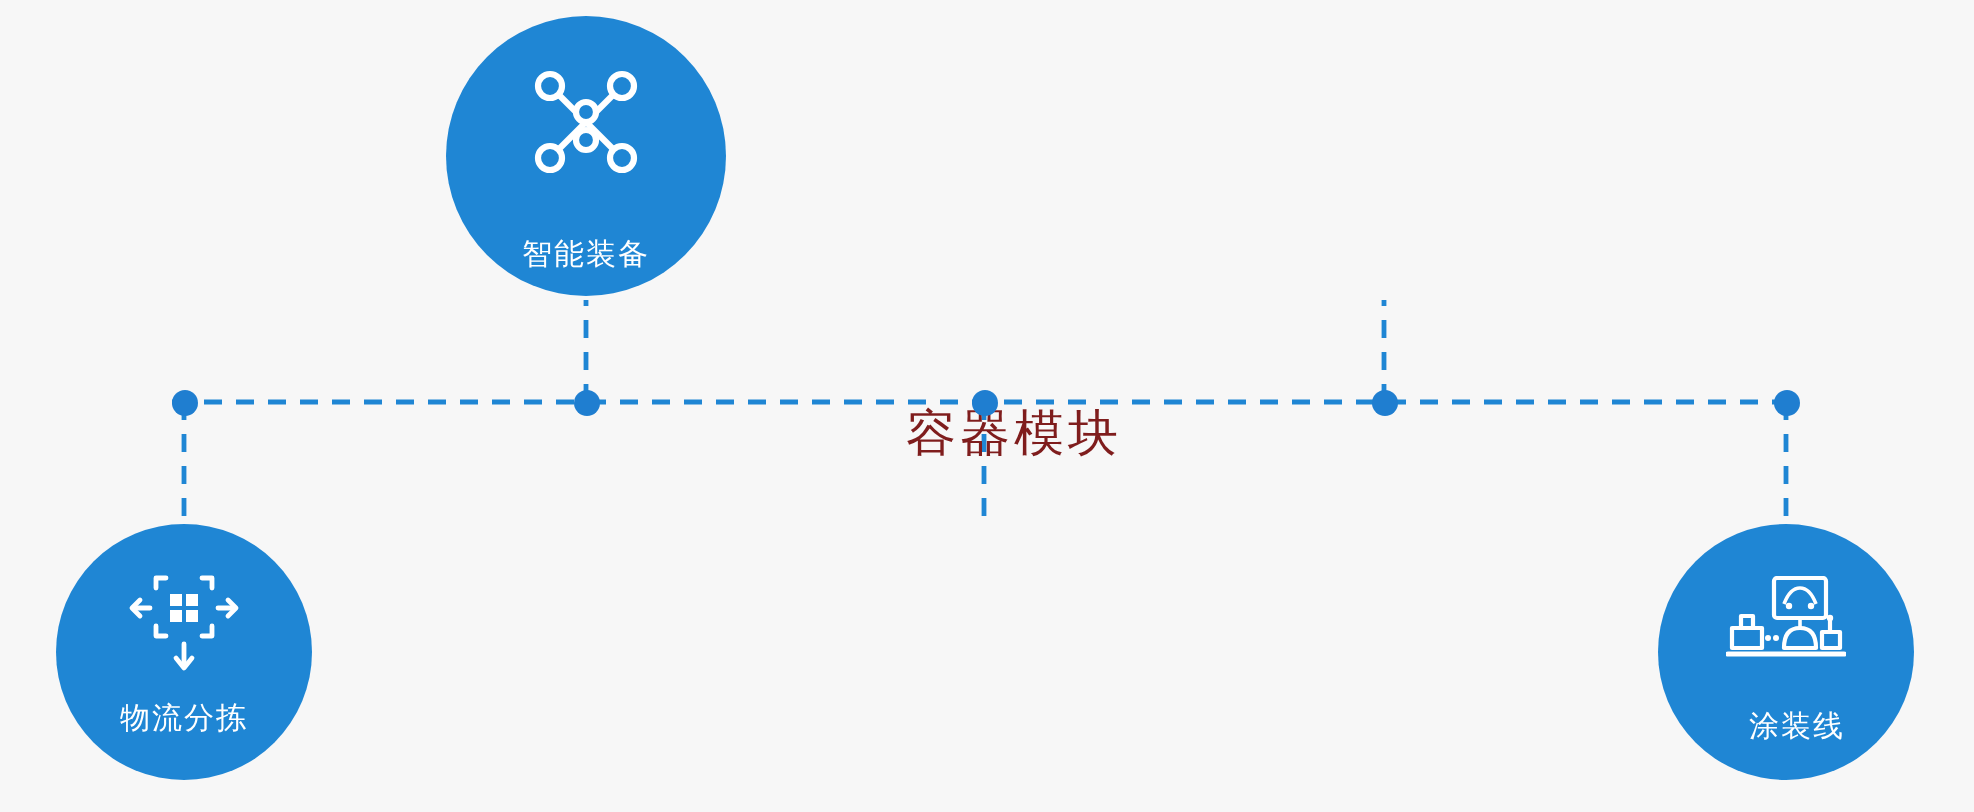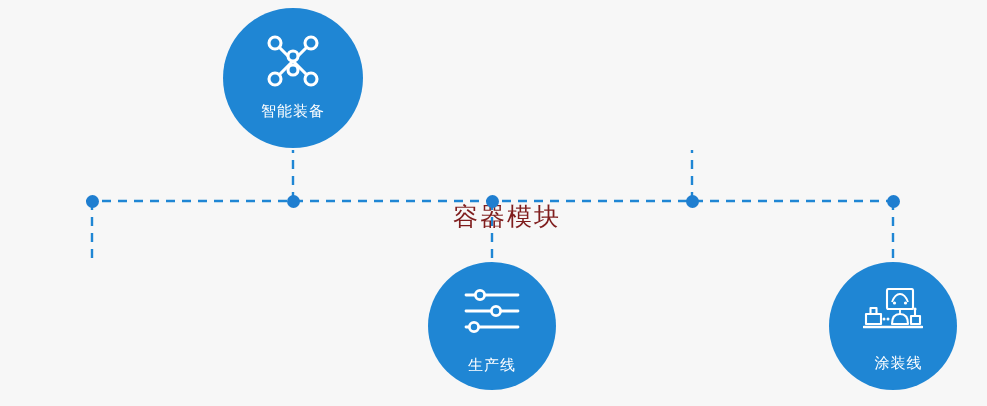--- a/index.html
+++ b/index.html
@@ -87,51 +87,64 @@
   </svg>
 
   <div class="watermark">容器模块</div>
 
   <div class="bus-dot" style="left:85.5px; top:194.5px;"></div>
   <div class="bus-dot" style="left:286.5px; top:194.5px;"></div>
   <div class="bus-dot" style="left:485.5px; top:194.5px;"></div>
   <div class="bus-dot" style="left:685.5px; top:194.5px;"></div>
   <div class="bus-dot" style="left:886.5px; top:194.5px;"></div>
 
-  <div class="node-circle" style="left:223px; top:8px; width:140px; height:140px; padding-top:26px;">
+  <div class="node-circle" style="left:223px; top:8px; width:140px; height:140px; padding-top:26px;gap:16px;">
     <span class="node-icon">
       <svg width="54" height="54" viewBox="0 0 54 54" xmlns="http://www.w3.org/2000/svg" fill="none" stroke="#ffffff" stroke-width="3.1">
         <line x1="12" y1="12" x2="42" y2="42"></line>
         <line x1="42" y1="12" x2="12" y2="42"></line>
         <circle cx="9" cy="9" r="6" fill="#1f86d4"></circle>
         <circle cx="45" cy="9" r="6" fill="#1f86d4"></circle>
         <circle cx="9" cy="45" r="6" fill="#1f86d4"></circle>
         <circle cx="45" cy="45" r="6" fill="#1f86d4"></circle>
         <circle cx="27" cy="22" r="5" fill="#1f86d4"></circle>
         <circle cx="27" cy="36" r="5" fill="#1f86d4"></circle>
       </svg>
     </span>
     <span class="node-label" style="margin-top:14px;">智能装备</span>
   </div>
 
 
+  <div class="node-circle" style="left:28px; top:262px; width:128px; height:128px; padding-top:22px;">
+    <span class="node-icon">
+      <svg width="56" height="52" viewBox="0 0 56 52" xmlns="http://www.w3.org/2000/svg" fill="none" stroke="#ffffff" stroke-width="2.4" stroke-linecap="round" stroke-linejoin="round">
 
-  <div class="node-circle" style="left:428px; top:262px; width:128px; height:128px; padding-top:26px;">
-    <span class="node-icon">
-      <svg width="58" height="46" viewBox="0 0 58 46" xmlns="http://www.w3.org/2000/svg" fill="none" stroke="#ffffff" stroke-width="2.8" stroke-linecap="round">
-        <line x1="3" y1="7" x2="55" y2="7"></line>
-        <circle cx="17" cy="7" r="4.6" fill="#1f86d4"></circle>
-        <line x1="3" y1="23" x2="55" y2="23"></line>
-        <circle cx="33" cy="23" r="4.6" fill="#1f86d4"></circle>
-        <line x1="3" y1="39" x2="55" y2="39"></line>
-        <circle cx="11" cy="39" r="4.6" fill="#1f86d4"></circle>
+        <path d="M19 5 h-5 v5"></path>
+        <path d="M37 5 h5 v5"></path>
+        <path d="M19 34 h-5 v-5"></path>
+        <path d="M37 34 h5 v-5"></path>
+
+        <rect x="21" y="13" width="6" height="6" fill="#ffffff" stroke="none"></rect>
+        <rect x="29" y="13" width="6" height="6" fill="#ffffff" stroke="none"></rect>
+        <rect x="21" y="21" width="6" height="6" fill="#ffffff" stroke="none"></rect>
+        <rect x="29" y="21" width="6" height="6" fill="#ffffff" stroke="none"></rect>
+
+        <path d="M11 20 h-8"></path>
+        <path d="M6 16 l-4 4 l4 4"></path>
+
+        <path d="M45 20 h8"></path>
+        <path d="M50 16 l4 4 l-4 4"></path>
+
+        <path d="M28 38 v11"></path>
+        <path d="M24 45 l4 5 l4 -5"></path>
       </svg>
     </span>
-    <span class="node-label" style="margin-top:22px;">生产线</span>
+    <span class="node-label" style="margin-top:14px;">物流分拣</span>
   </div>
+
 
   <div class="node-circle" style="left:829px; top:262px; width:128px; height:128px; padding-top:26px;">
     <span class="node-icon">
       <svg width="60" height="46" viewBox="0 0 60 46" xmlns="http://www.w3.org/2000/svg" fill="none" stroke="#ffffff" stroke-width="2.1" stroke-linejoin="round">
 
         <rect x="24" y="1" width="26" height="20" rx="1.5"></rect>
         <path d="M29 14 q3 -8 8 -8 q5 0 8 8" stroke-width="1.8"></path>
         <circle cx="31.5" cy="15" r="1.6" fill="#ffffff" stroke="none"></circle>
         <circle cx="42.5" cy="15" r="1.6" fill="#ffffff" stroke="none"></circle>
         <line x1="37" y1="21" x2="37" y2="26" stroke-width="1.8"></line>

